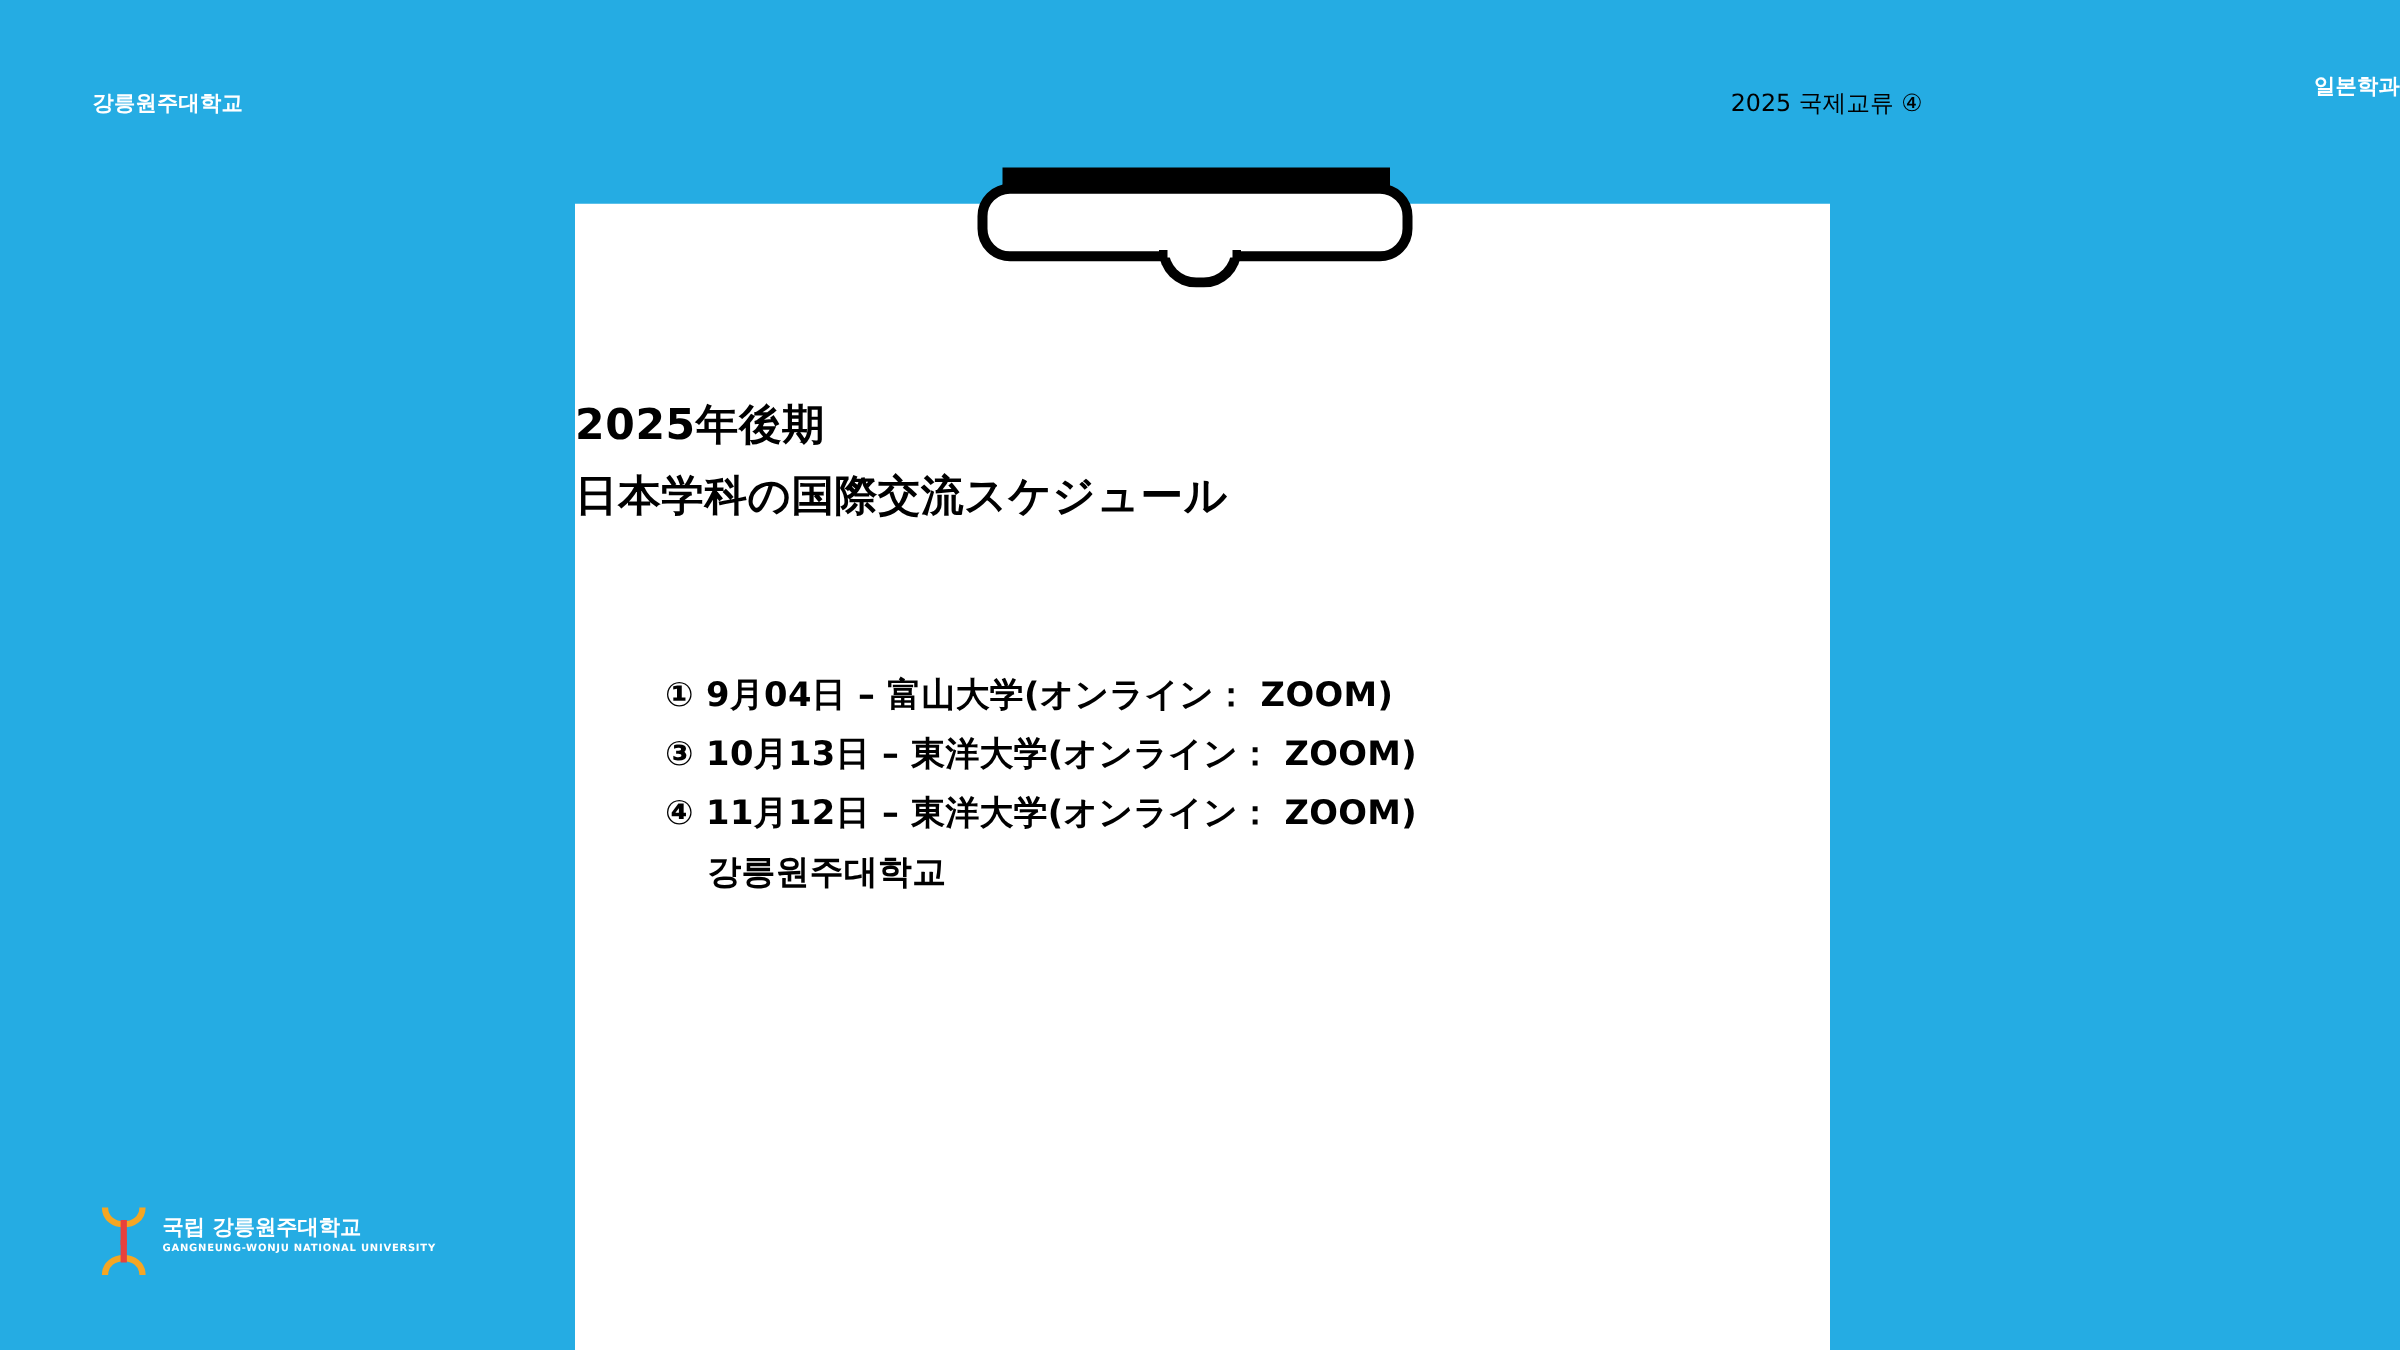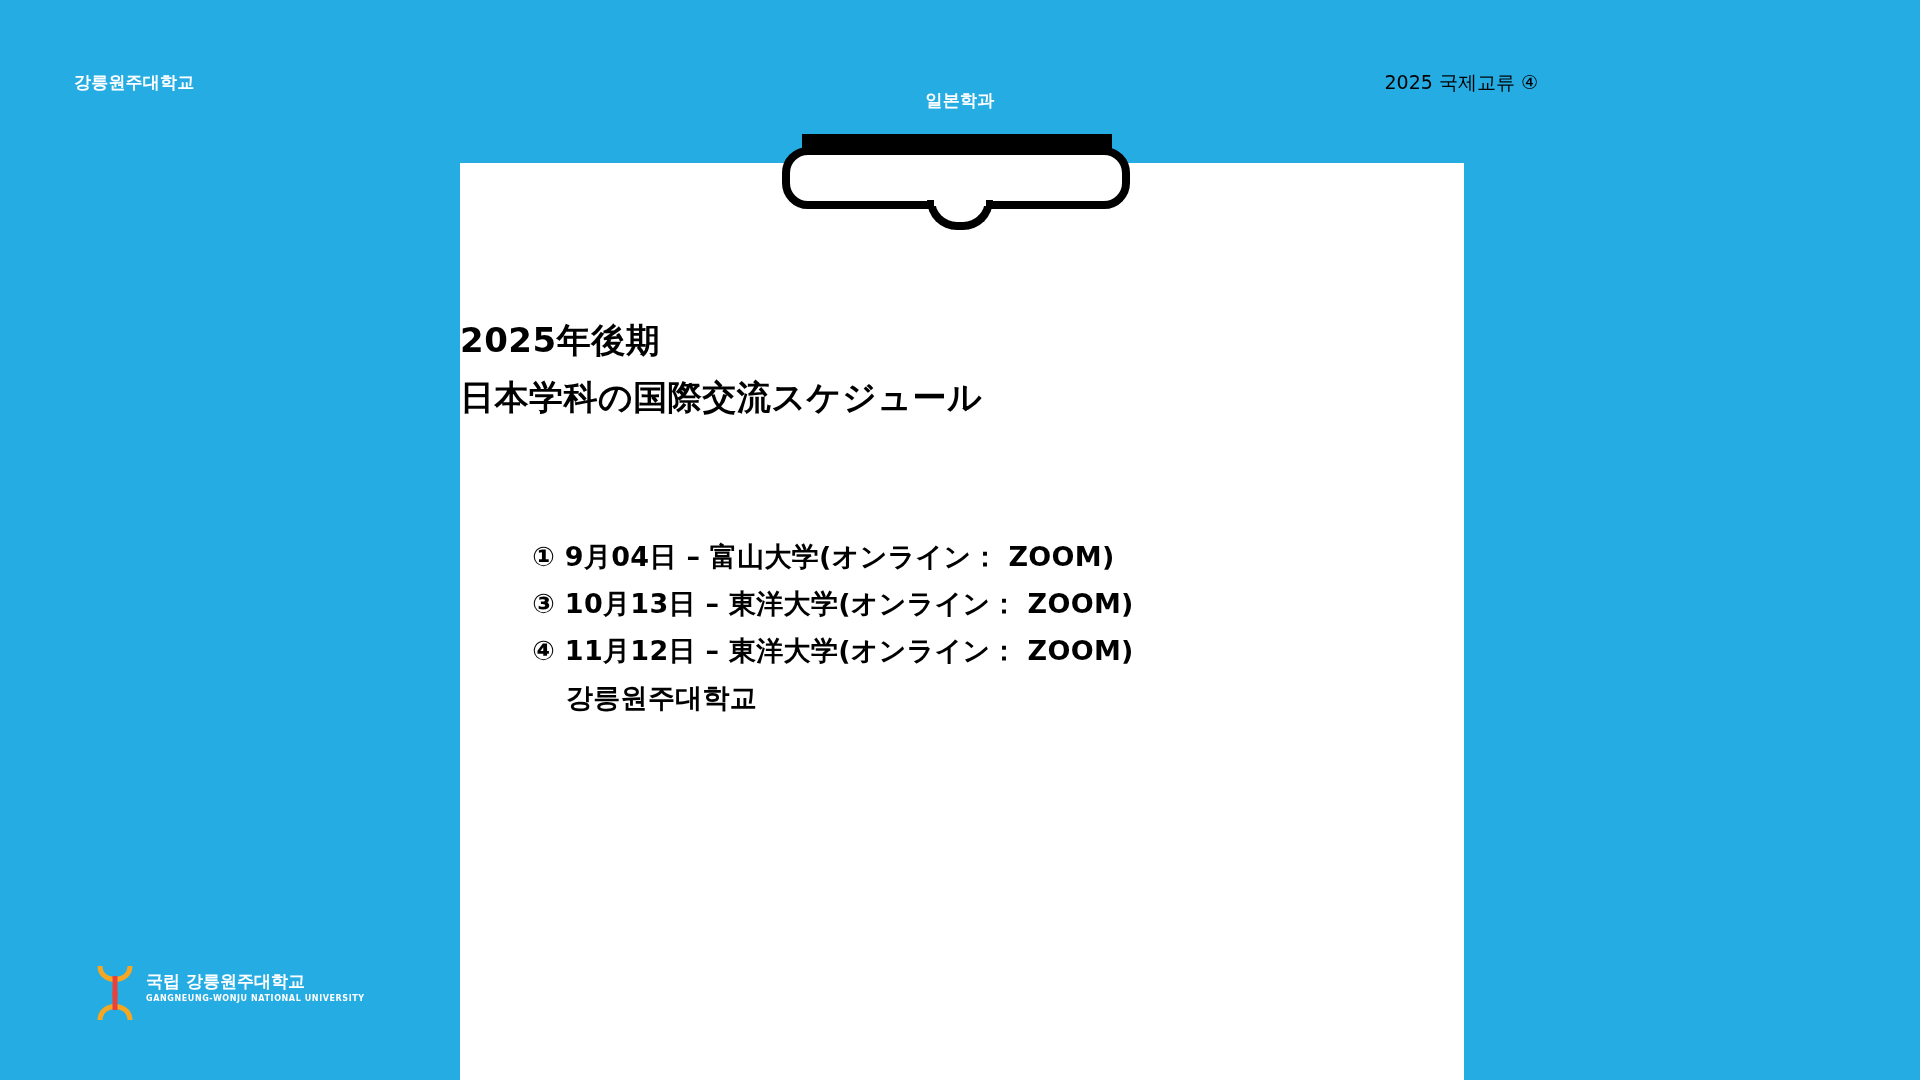--- a/index.html
+++ b/index.html
@@ -30,22 +30,22 @@
     font-size: 17px;
     font-weight: 700;
     color: #ffffff;
     letter-spacing: 0.2px;
     white-space: nowrap;
   }
   .header-center {
     position: absolute;
     left: 0;
     width: 1920px;
-    top: 89px;
-    text-align: center;
+    top: 57px;
+    text-align: right;
     font-size: 17px;
     font-weight: 700;
     color: #ffffff;
     letter-spacing: 0.2px;
   }
   .header-right {
     position: absolute;
     right: 74px;
     top: 70px;
     font-size: 19px;
@@ -148,21 +148,21 @@
     white-space: nowrap;
   }
   .note-cont {
     white-space: nowrap;
     padding-left: 34px;
   }
 
   
   .logo {
     position: absolute;
-    left: 94px;
+    left: 78px;
     top: 962px;
     width: 220px;
     height: 62px;
   }
   .logo-mark {
     position: absolute;
     left: 0;
     top: 0;
     width: 42px;
     height: 62px;

